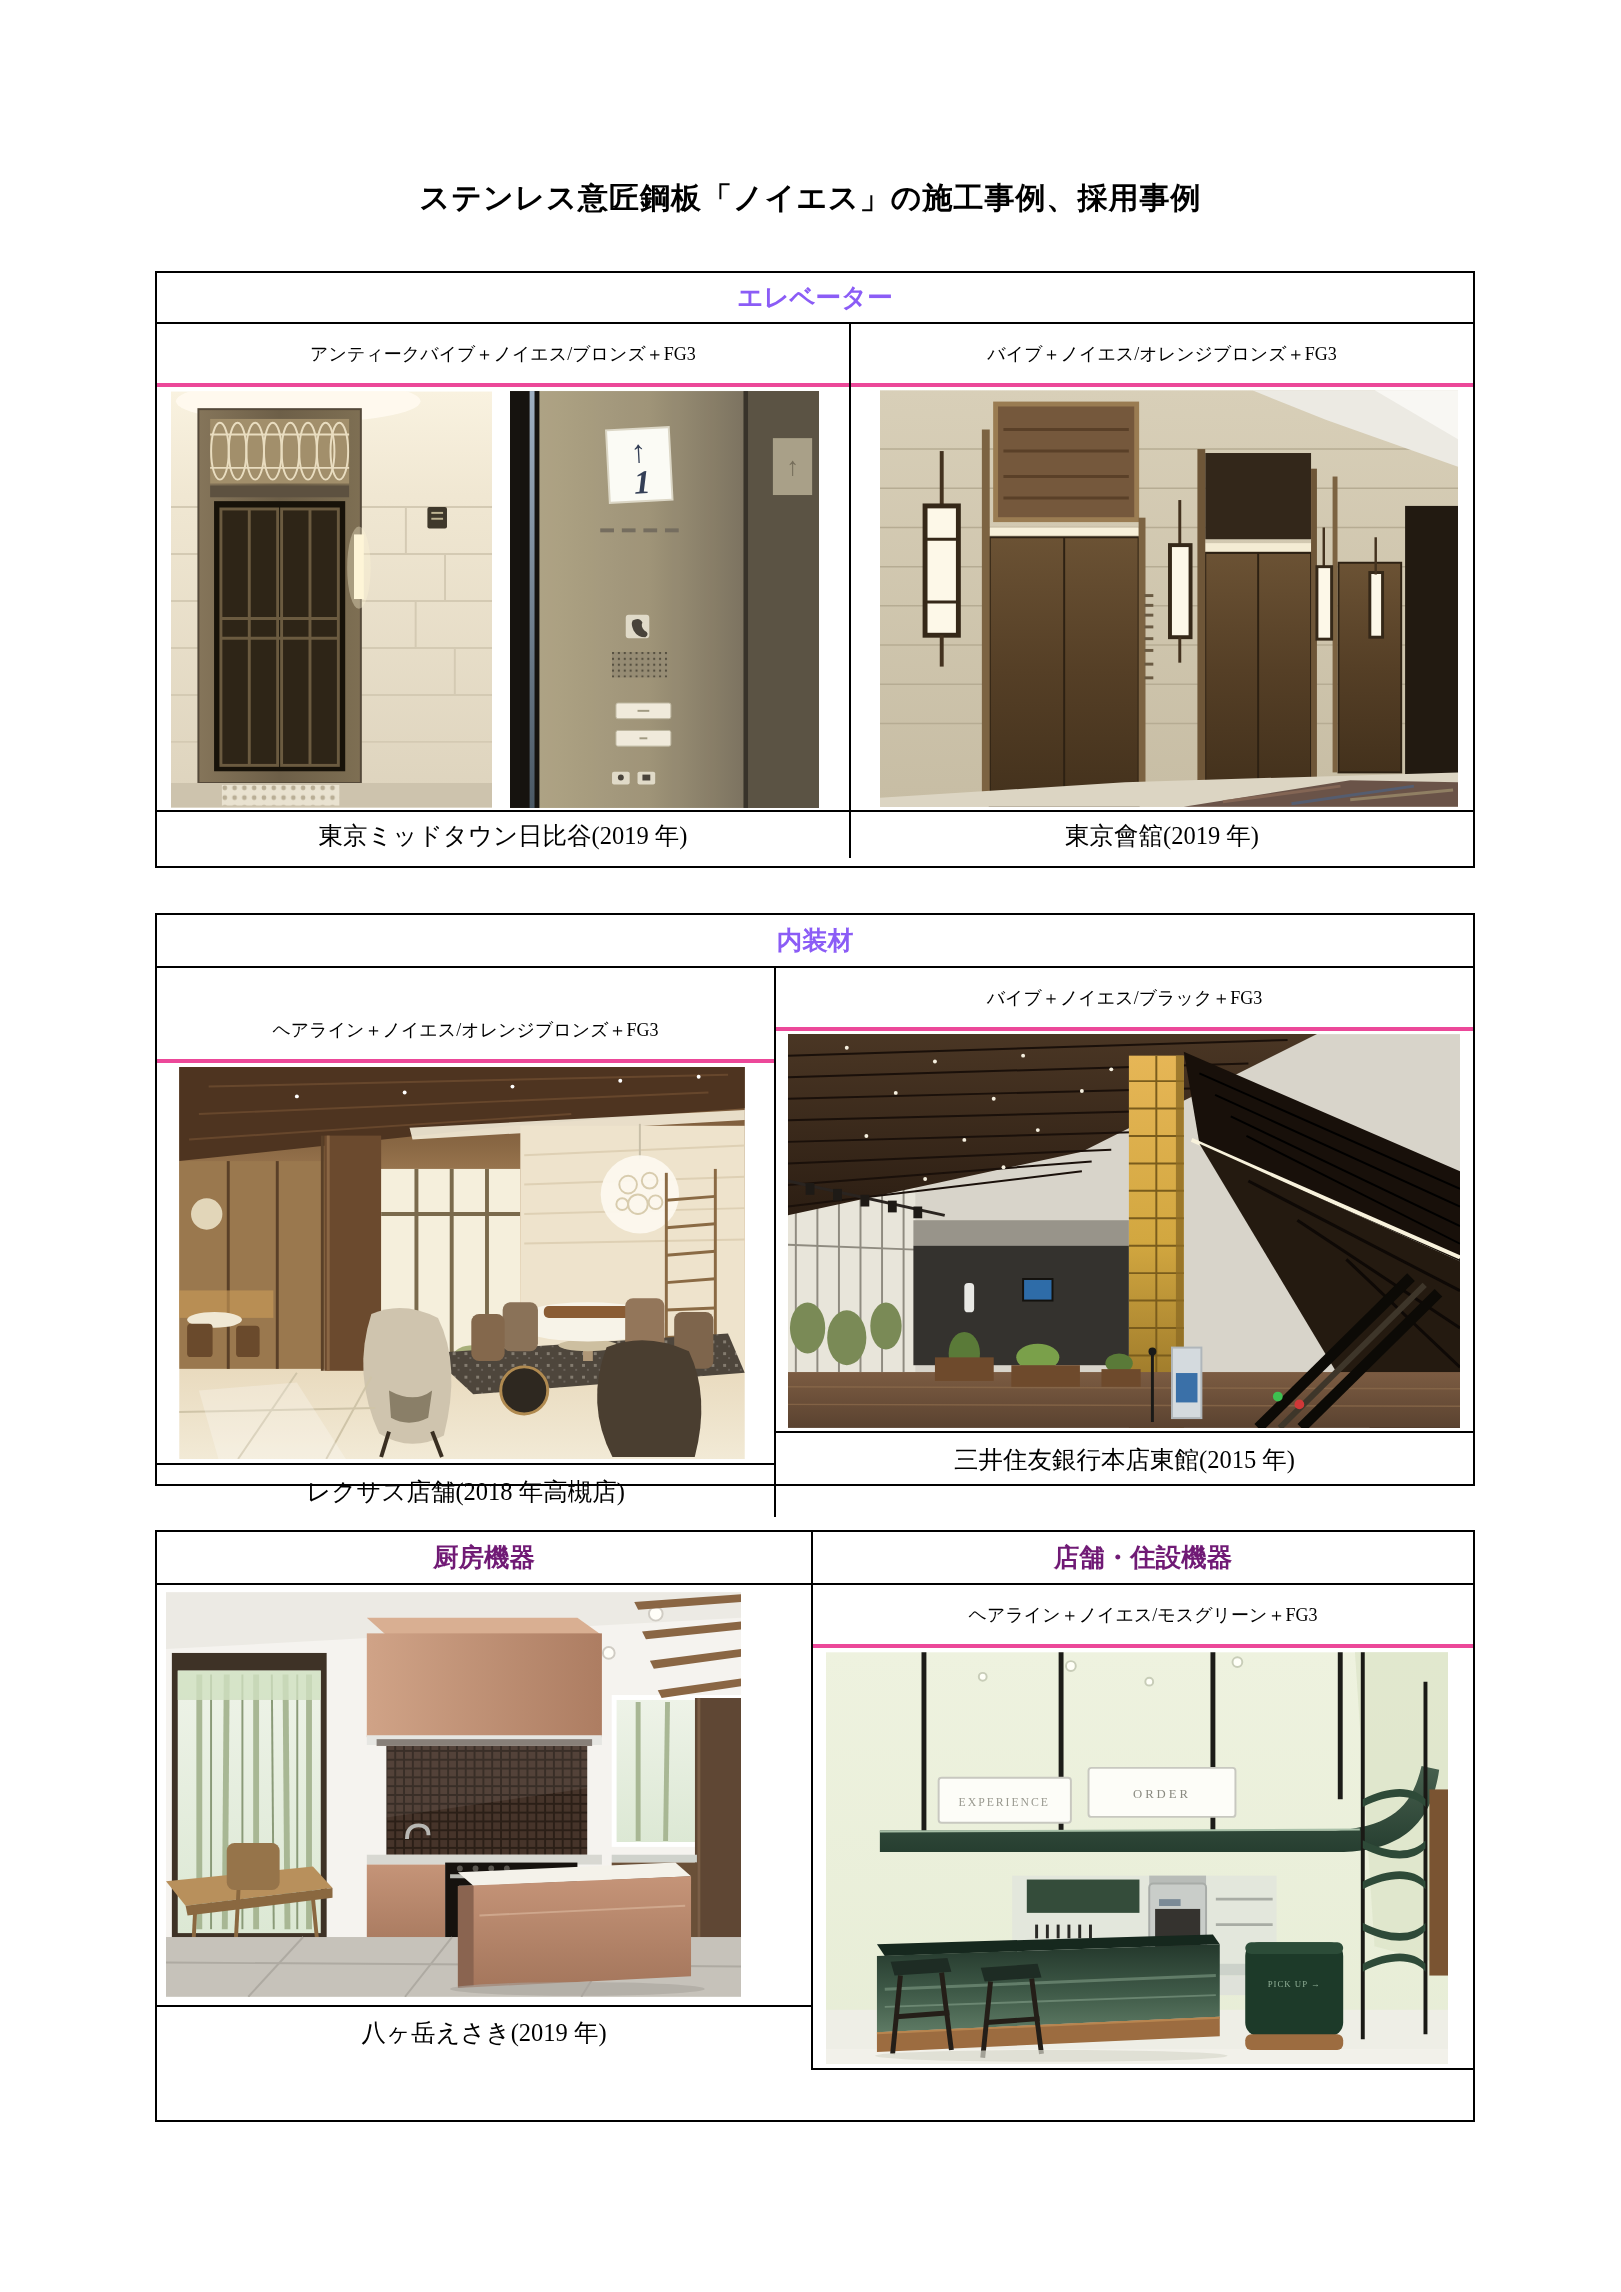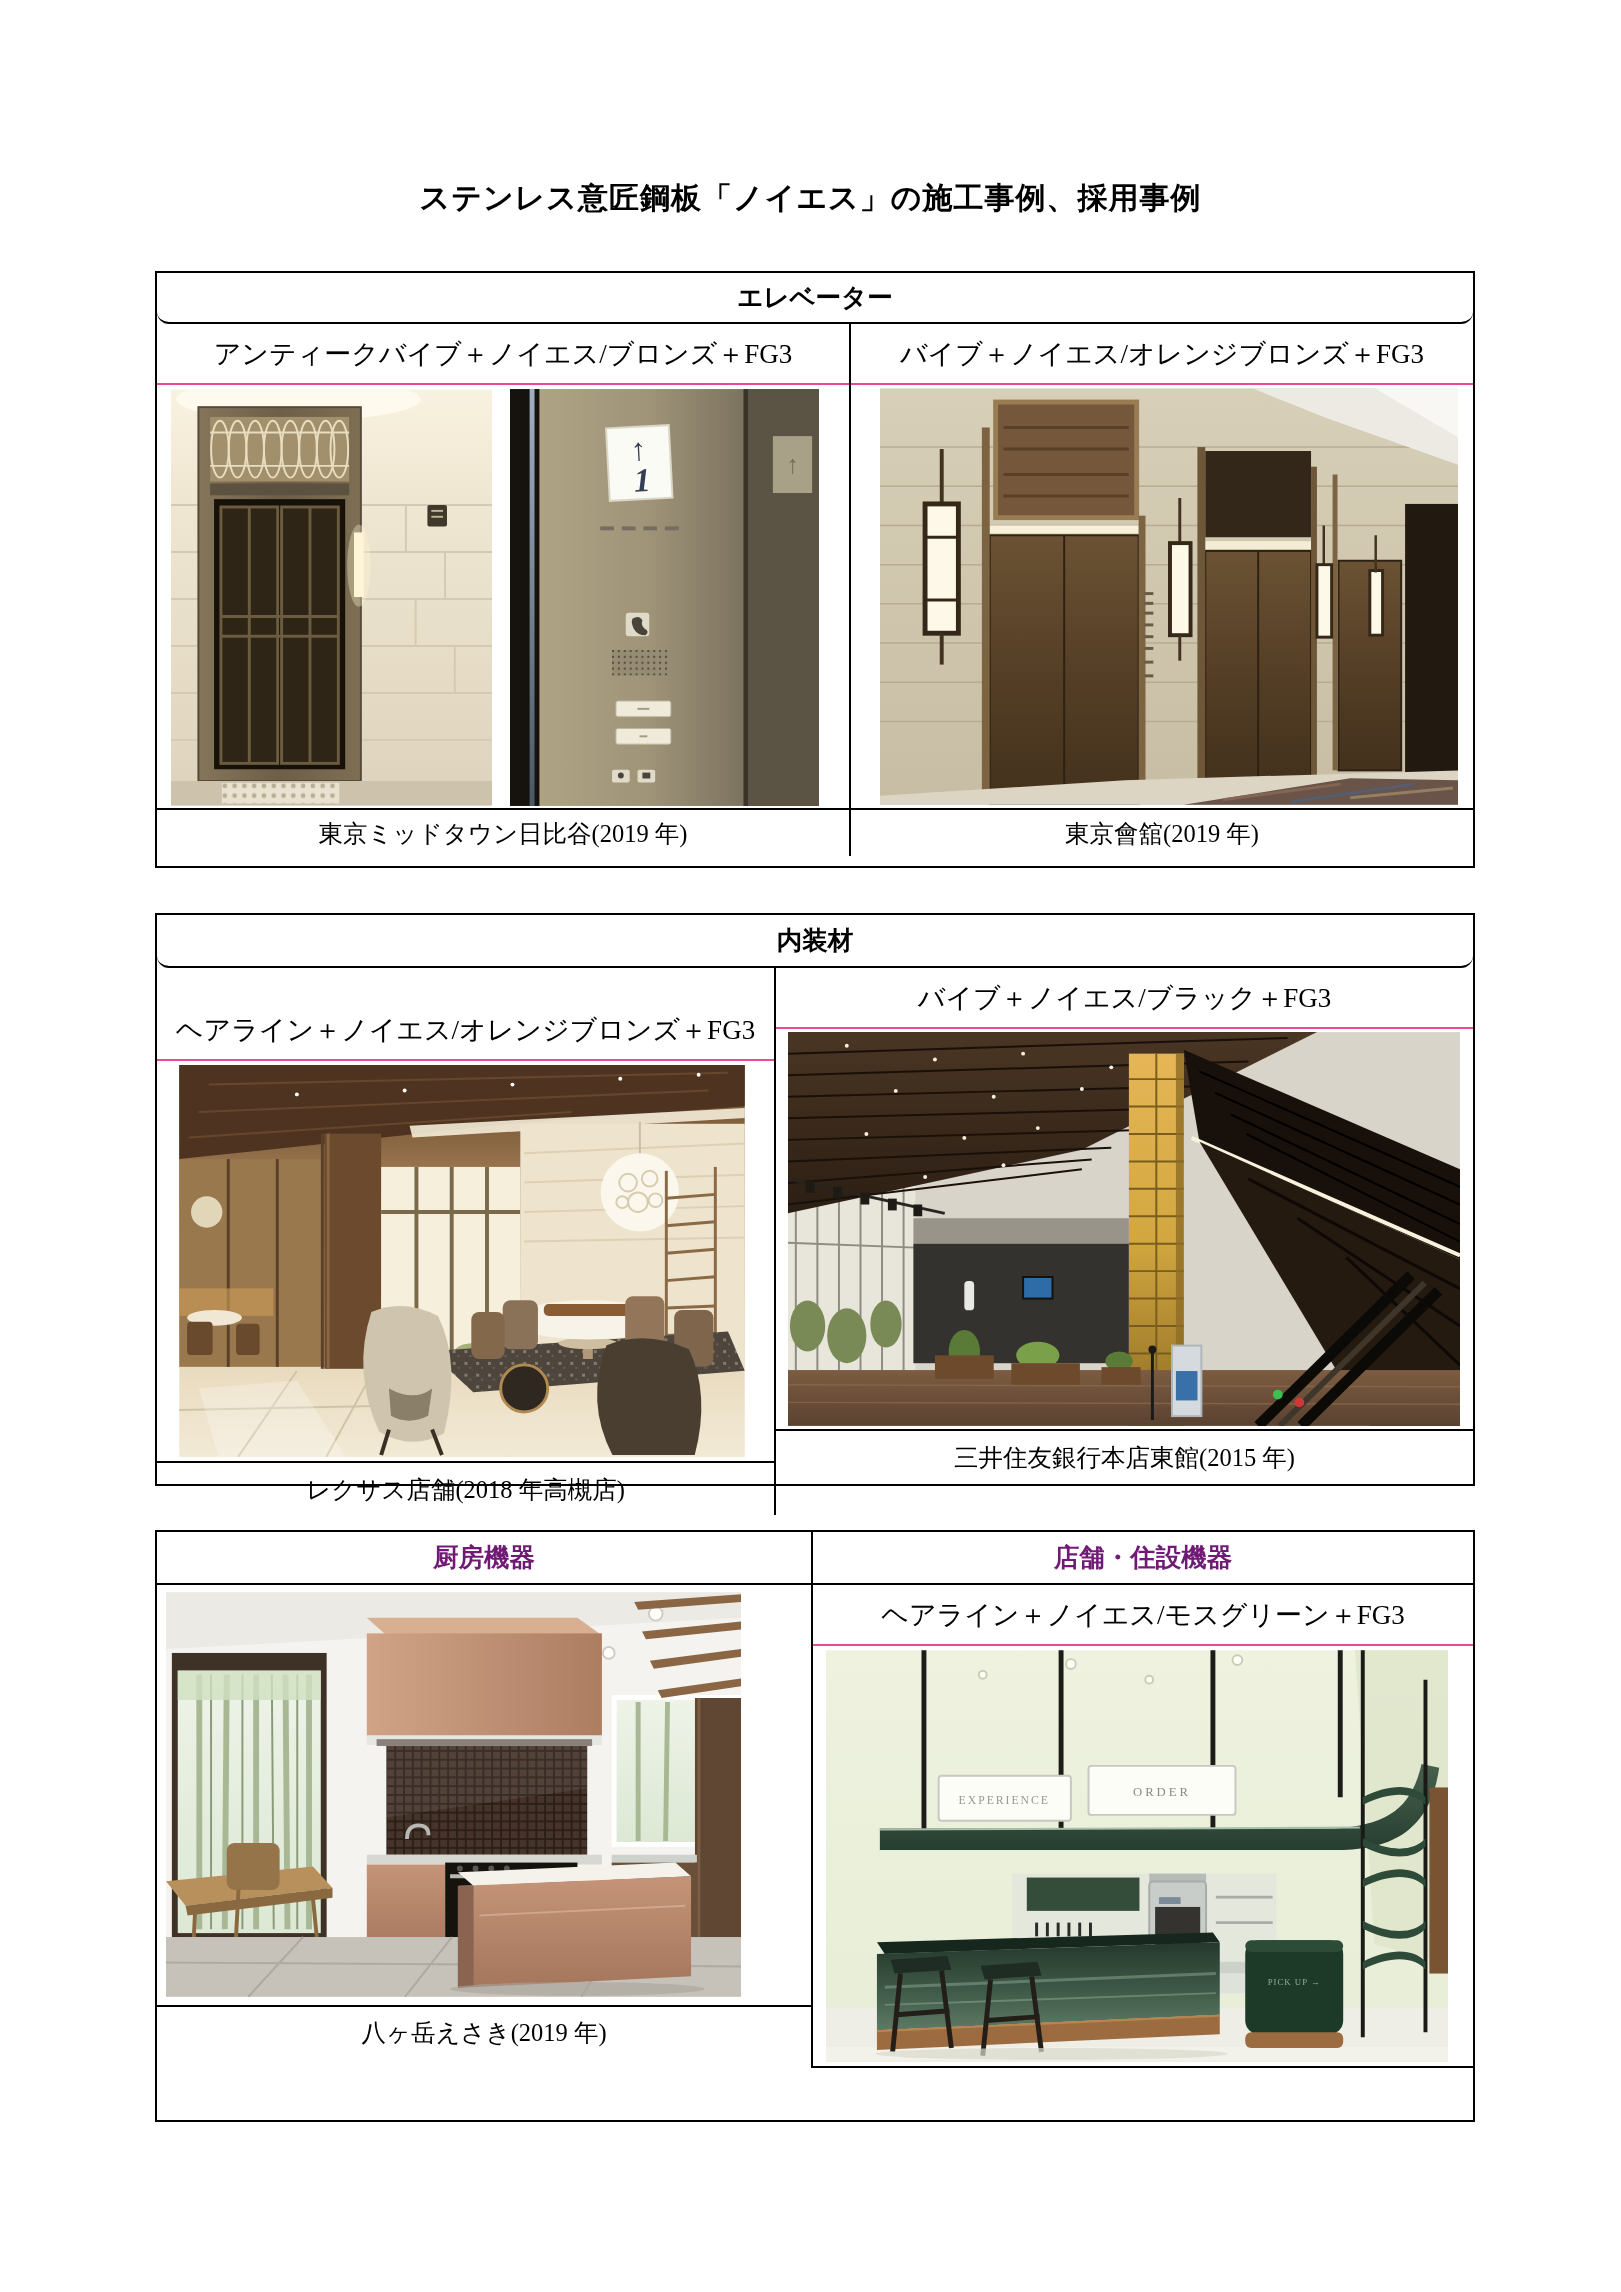--- a/index.html
+++ b/index.html
@@ -5,29 +5,29 @@
   html,body{margin:0;padding:0;background:#ffffff;}
   .page{position:relative;width:1621px;height:2293px;background:#ffffff;
         font-family:Liberation Serif, serif;color:#000;overflow:hidden;}
   .doc-title{position:absolute;top:178px;left:0;width:100%;text-align:center;
              font-size:30px;font-weight:bold;letter-spacing:1px;}
   .tbl{position:absolute;left:155px;width:1320px;border:2.9px solid #000;box-sizing:border-box;background:#fff;}
   .tbl1{top:271px;height:597px;}
   .tbl2{top:913px;height:573px;}
   .tbl3{top:1530px;height:592px;}
   .hrow{height:49px;border-bottom:2px solid #000;display:flex;align-items:center;justify-content:center;
-        font-size:25.5px;font-weight:bold;color:#000000;border-radius:12px;}
+        font-size:25.5px;font-weight:bold;color:#8b5cf6;}
   .tbl2 .hrow{height:51px;}
   .cols{display:flex;align-items:stretch;}
   .col{box-sizing:border-box;}
   .col.right{border-left:2px solid #000;flex:1;}
   .cellhead{height:51px;border-bottom:2px solid #000;display:flex;align-items:center;justify-content:center;
             font-size:25.5px;font-weight:bold;color:#701a75;}
-  .spec{height:59px;border-bottom:2px solid #ec4899;display:flex;align-items:center;justify-content:center;
-        font-size:27px;}
+  .spec{height:59px;border-bottom:4px solid #ec4899;display:flex;align-items:center;justify-content:center;
+        font-size:18px;}
   .photorow{position:relative;border-bottom:2px solid #000;overflow:hidden;}
   .t1 .photorow{height:423px;}
   .t2 .photorow{height:400px;}
   .t3 .photorow{height:420px;}
   .caption{display:flex;align-items:center;justify-content:center;font-size:24.5px;}
   .t1 .caption{height:46px;}
   .t2 .caption{height:52px;}
   .t3 .caption{height:51px;}
   .ph{position:absolute;display:block;}
 </style>

